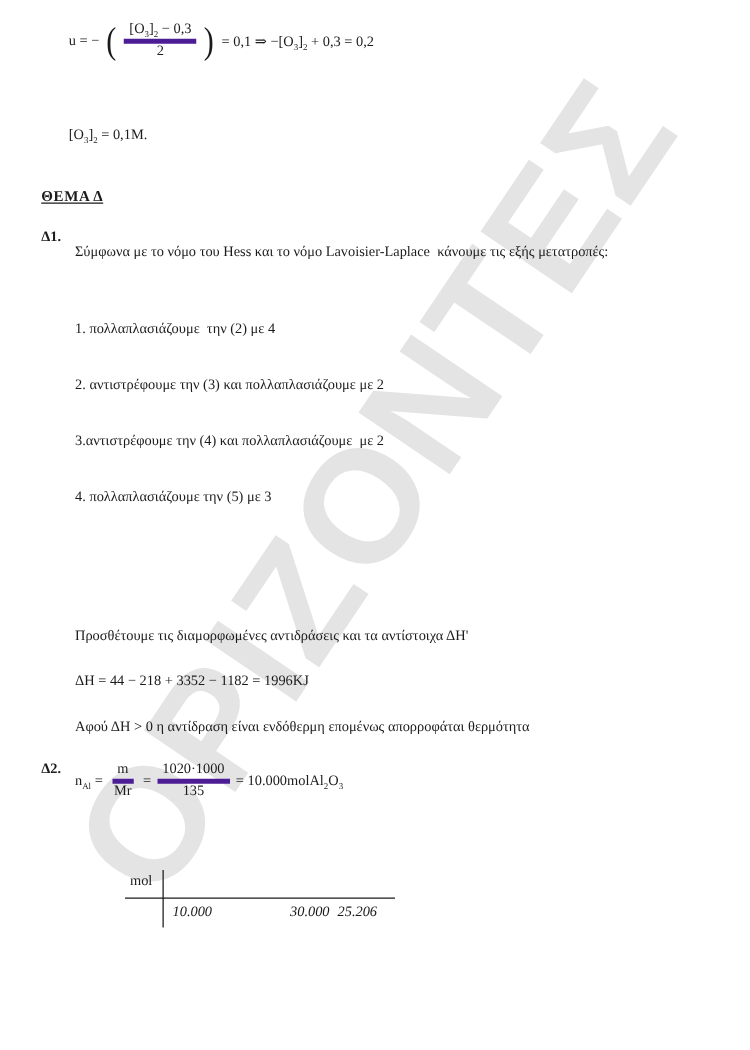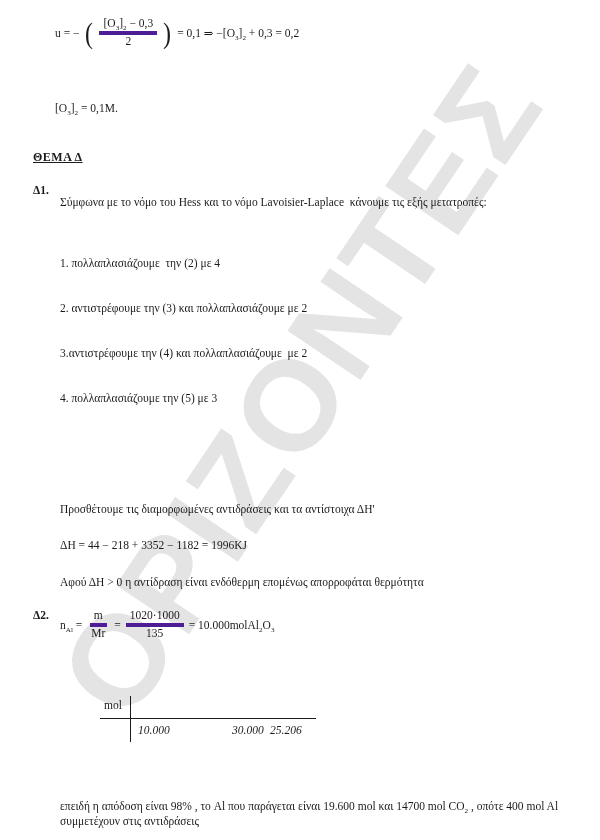--- a/index.html
+++ b/index.html
@@ -74,15 +74,14 @@
 
   <div class="moltable content-z" style="left:104px;top:298px;width:212px;height:46px;margin-top:11px;">
     <span class="unit">mol</span>
     <div class="vline" style="height:46px;"></div>
     <div class="hline" style="width:216px;"></div>
     <span class="val" style="left:34px;">10.000</span>
     <span class="val" style="left:128px;">30.000</span>
     <span class="val" style="left:166px;">25.206</span>
   </div>
 
-  <div class="abs wrap content-z" style="left:60px;top:355px;width:505px;line-height:15px;white-space:normal;">επειδή η απόδοση είναι 98% , το Al που παράγεται είναι 19.600 mol και 14700 mol CO<sub>2</sub> ,  οπότε 400 mol Al συμμετέχουν στις αντιδράσεις</div>
 
 </div>
 
 </body></html>

